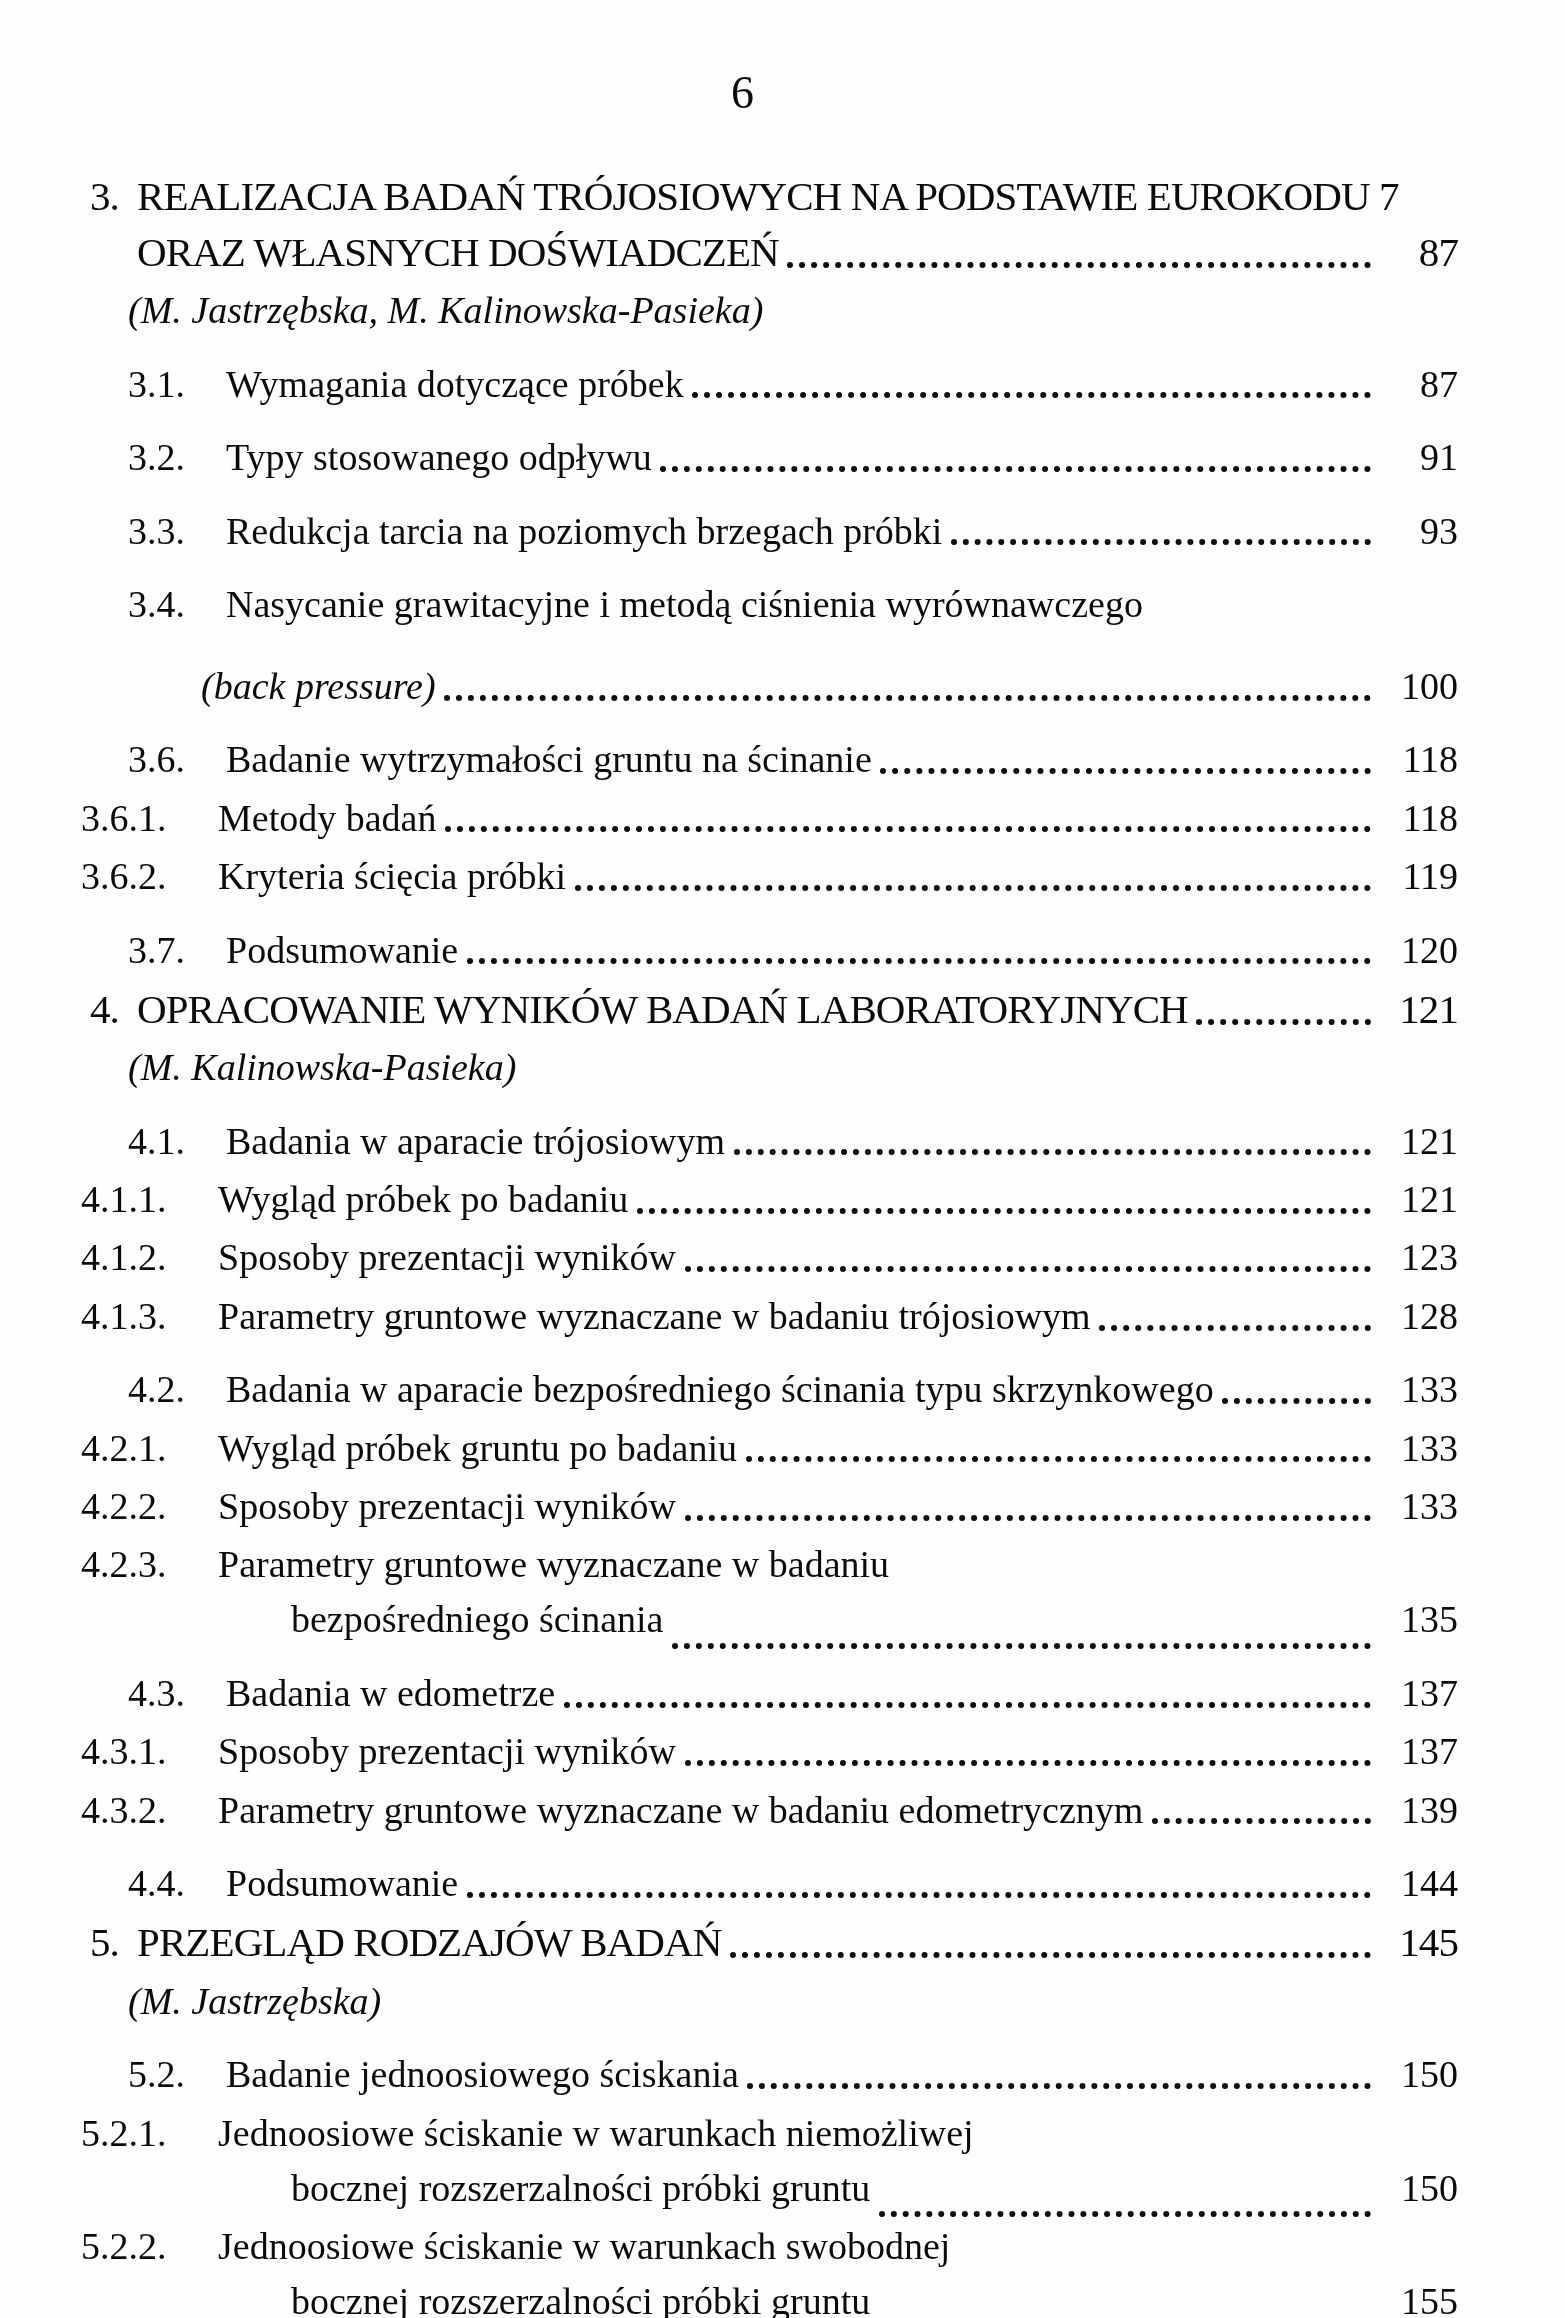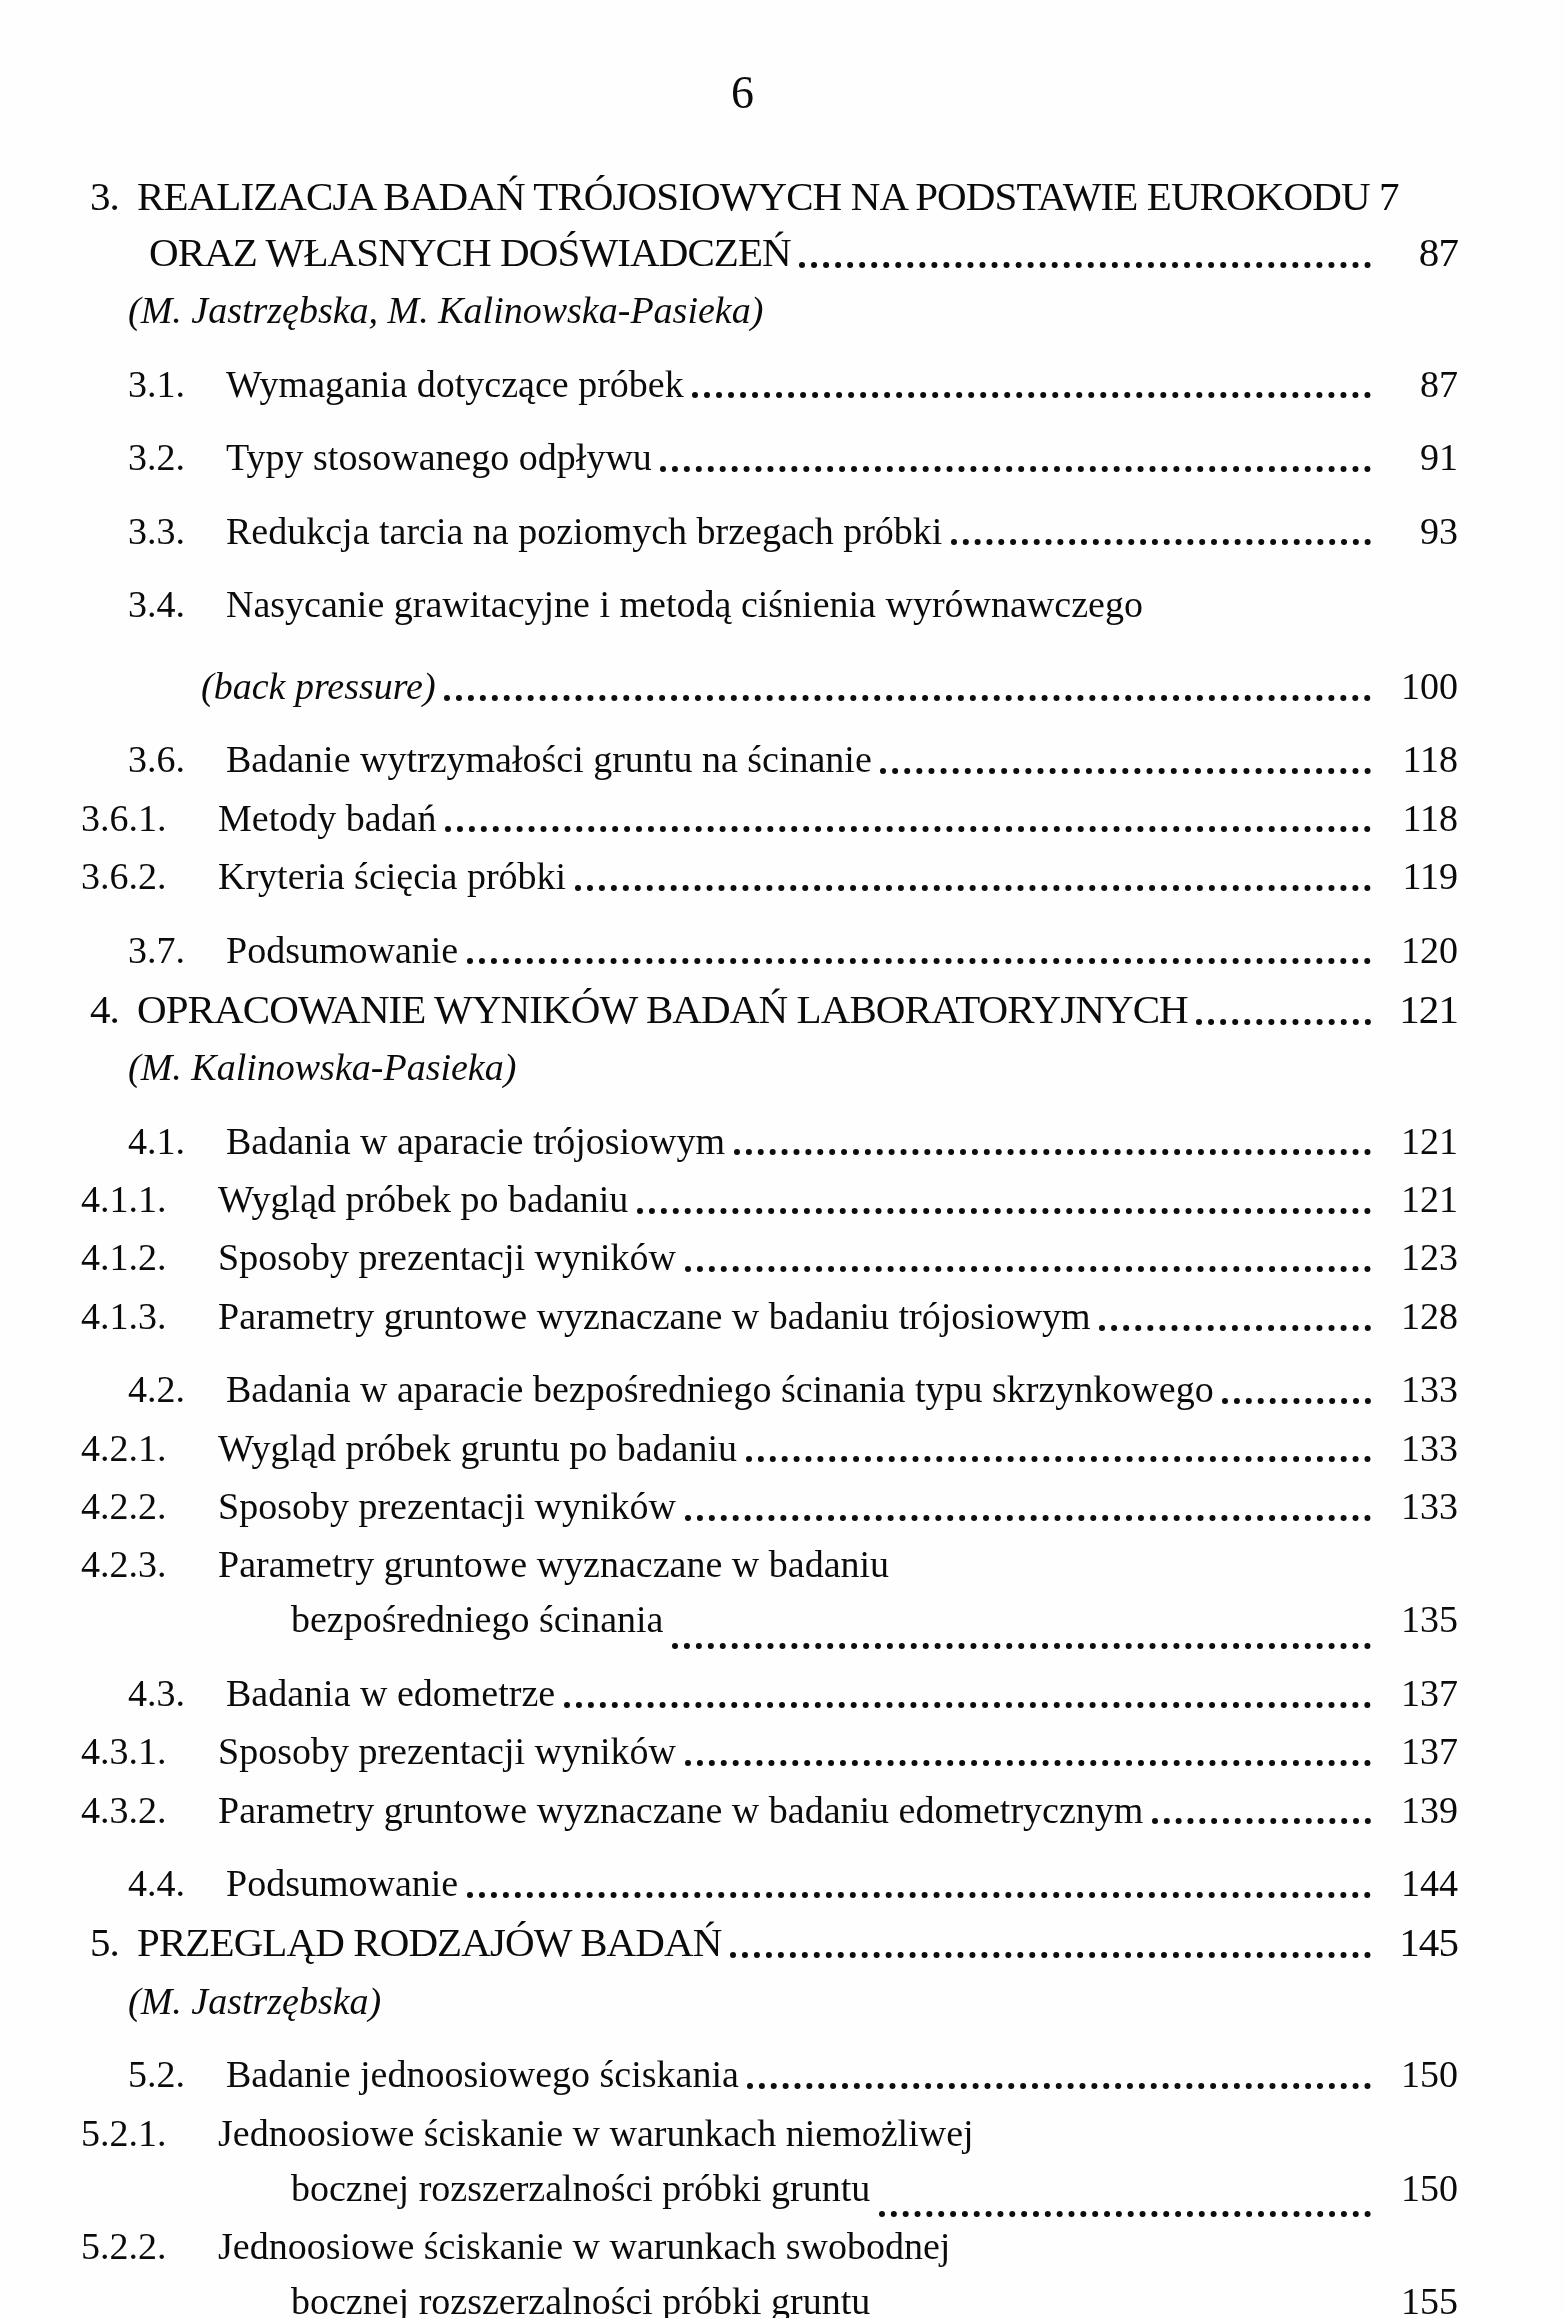--- a/index.html
+++ b/index.html
@@ -33,21 +33,21 @@
   .entry { margin-bottom: 3.4px; }
   .line { line-height: 55px; font-size: 38px; }
   .row { display: flex; align-items: baseline; }
   .txt { white-space: nowrap; }
   .num { display: inline-block; white-space: nowrap; }
 
   
   .lvl1 .line { font-size: 41px; line-height: 56px; letter-spacing: -0.9px; }
   .lvl1 .line { padding-left: 90px; }
   .lvl1 .line .num { min-width: 47px; }
-  .lvl1 .line.cont { padding-left: 137px; margin-left: 12px; }
+  .lvl1 .line.cont { padding-left: 137px; }
 
   
   .lvl2 .line { padding-left: 128px; }
   .lvl2 .line .num { min-width: 98px; margin-top: 15px; }
   .lvl2 .line.cont { padding-left: 201px; }
 
   
   .lvl3 .line { padding-left: 81px; }
   .lvl3 .line .num { min-width: 137px; }
   .lvl3 .line.cont { padding-left: 291px; align-items: flex-end; }

